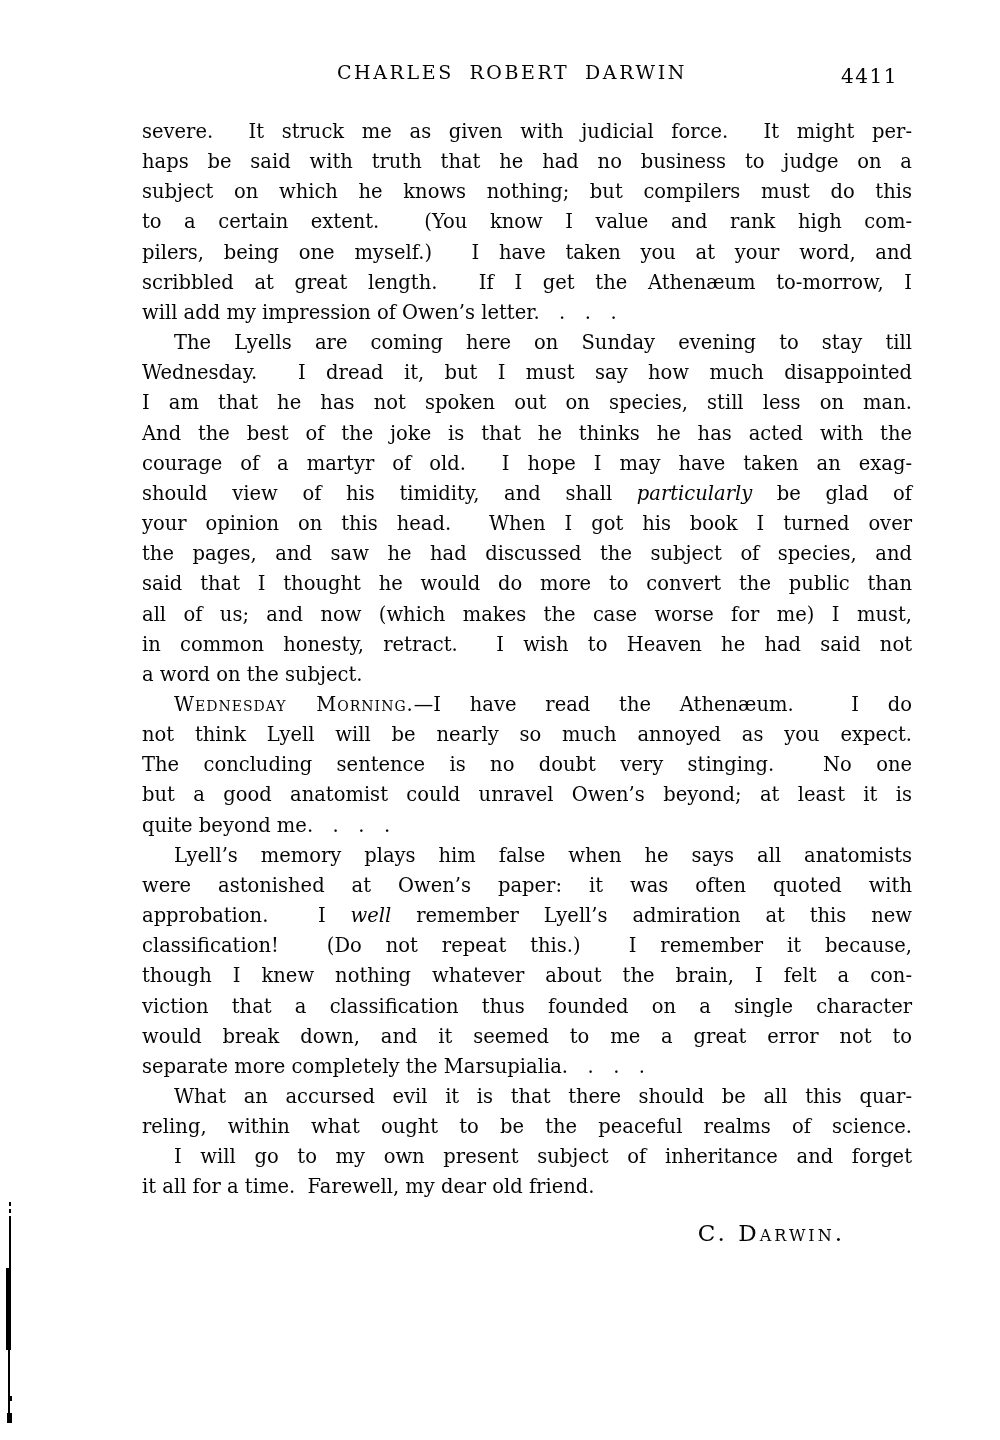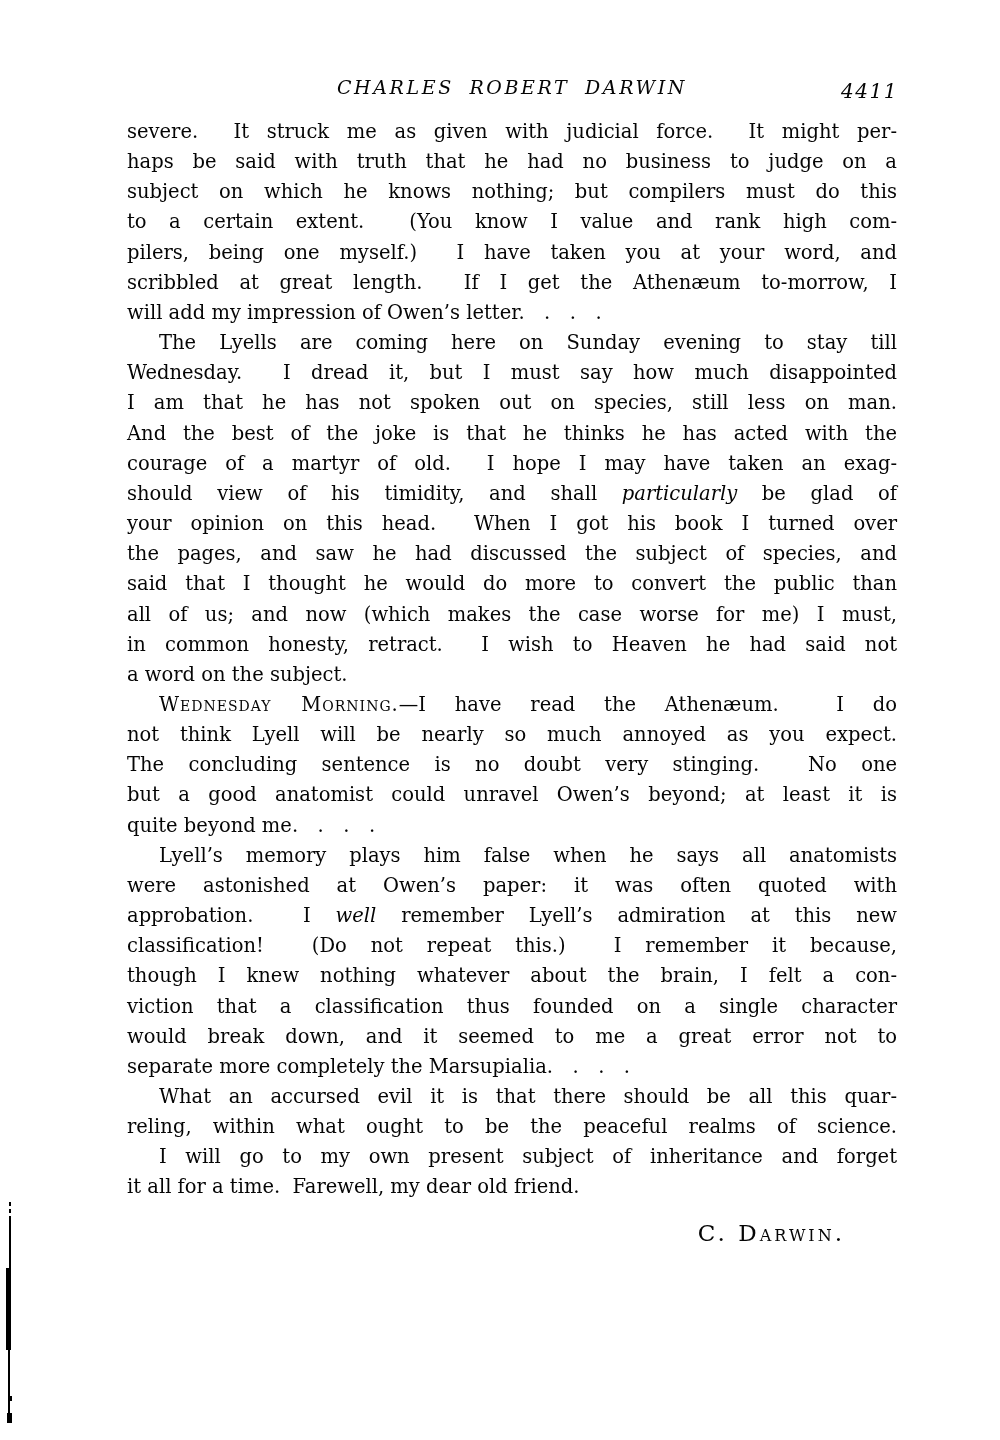--- a/index.html
+++ b/index.html
@@ -9,23 +9,22 @@
     width: 1000px;
     height: 1440px;
     background: #ffffff;
     overflow: hidden;
     font-family: "DejaVu Serif", "Liberation Serif", serif;
     color: #050505;
   }
   
   .running-header {
     position: absolute;
-    top: 76px; left: 0; right: 0;
+    top: 61px; left: 0; right: 0;
     height: 30px;
-    font-style: italic;
   }
   .header-title {
     position: absolute;
     left: 0; right: 0;
     top: 0;
     text-align: center;
     padding-left: 24px;
     font-size: 19px;
     letter-spacing: 2.6px;
     word-spacing: 7px;
@@ -34,21 +33,21 @@
   .page-number {
     position: absolute;
     right: 102px;
     top: 3px;
     font-size: 20px;
     letter-spacing: 1.5px;
   }
   
   .body-text {
     position: absolute;
-    left: 127px;
+    left: 142px;
     top: 117px;
     width: 770px;
   }
   .line {
     height: 30.17px;
     line-height: 30.17px;
     font-size: 19.5px;
     white-space: normal;
     overflow: visible;
   }

